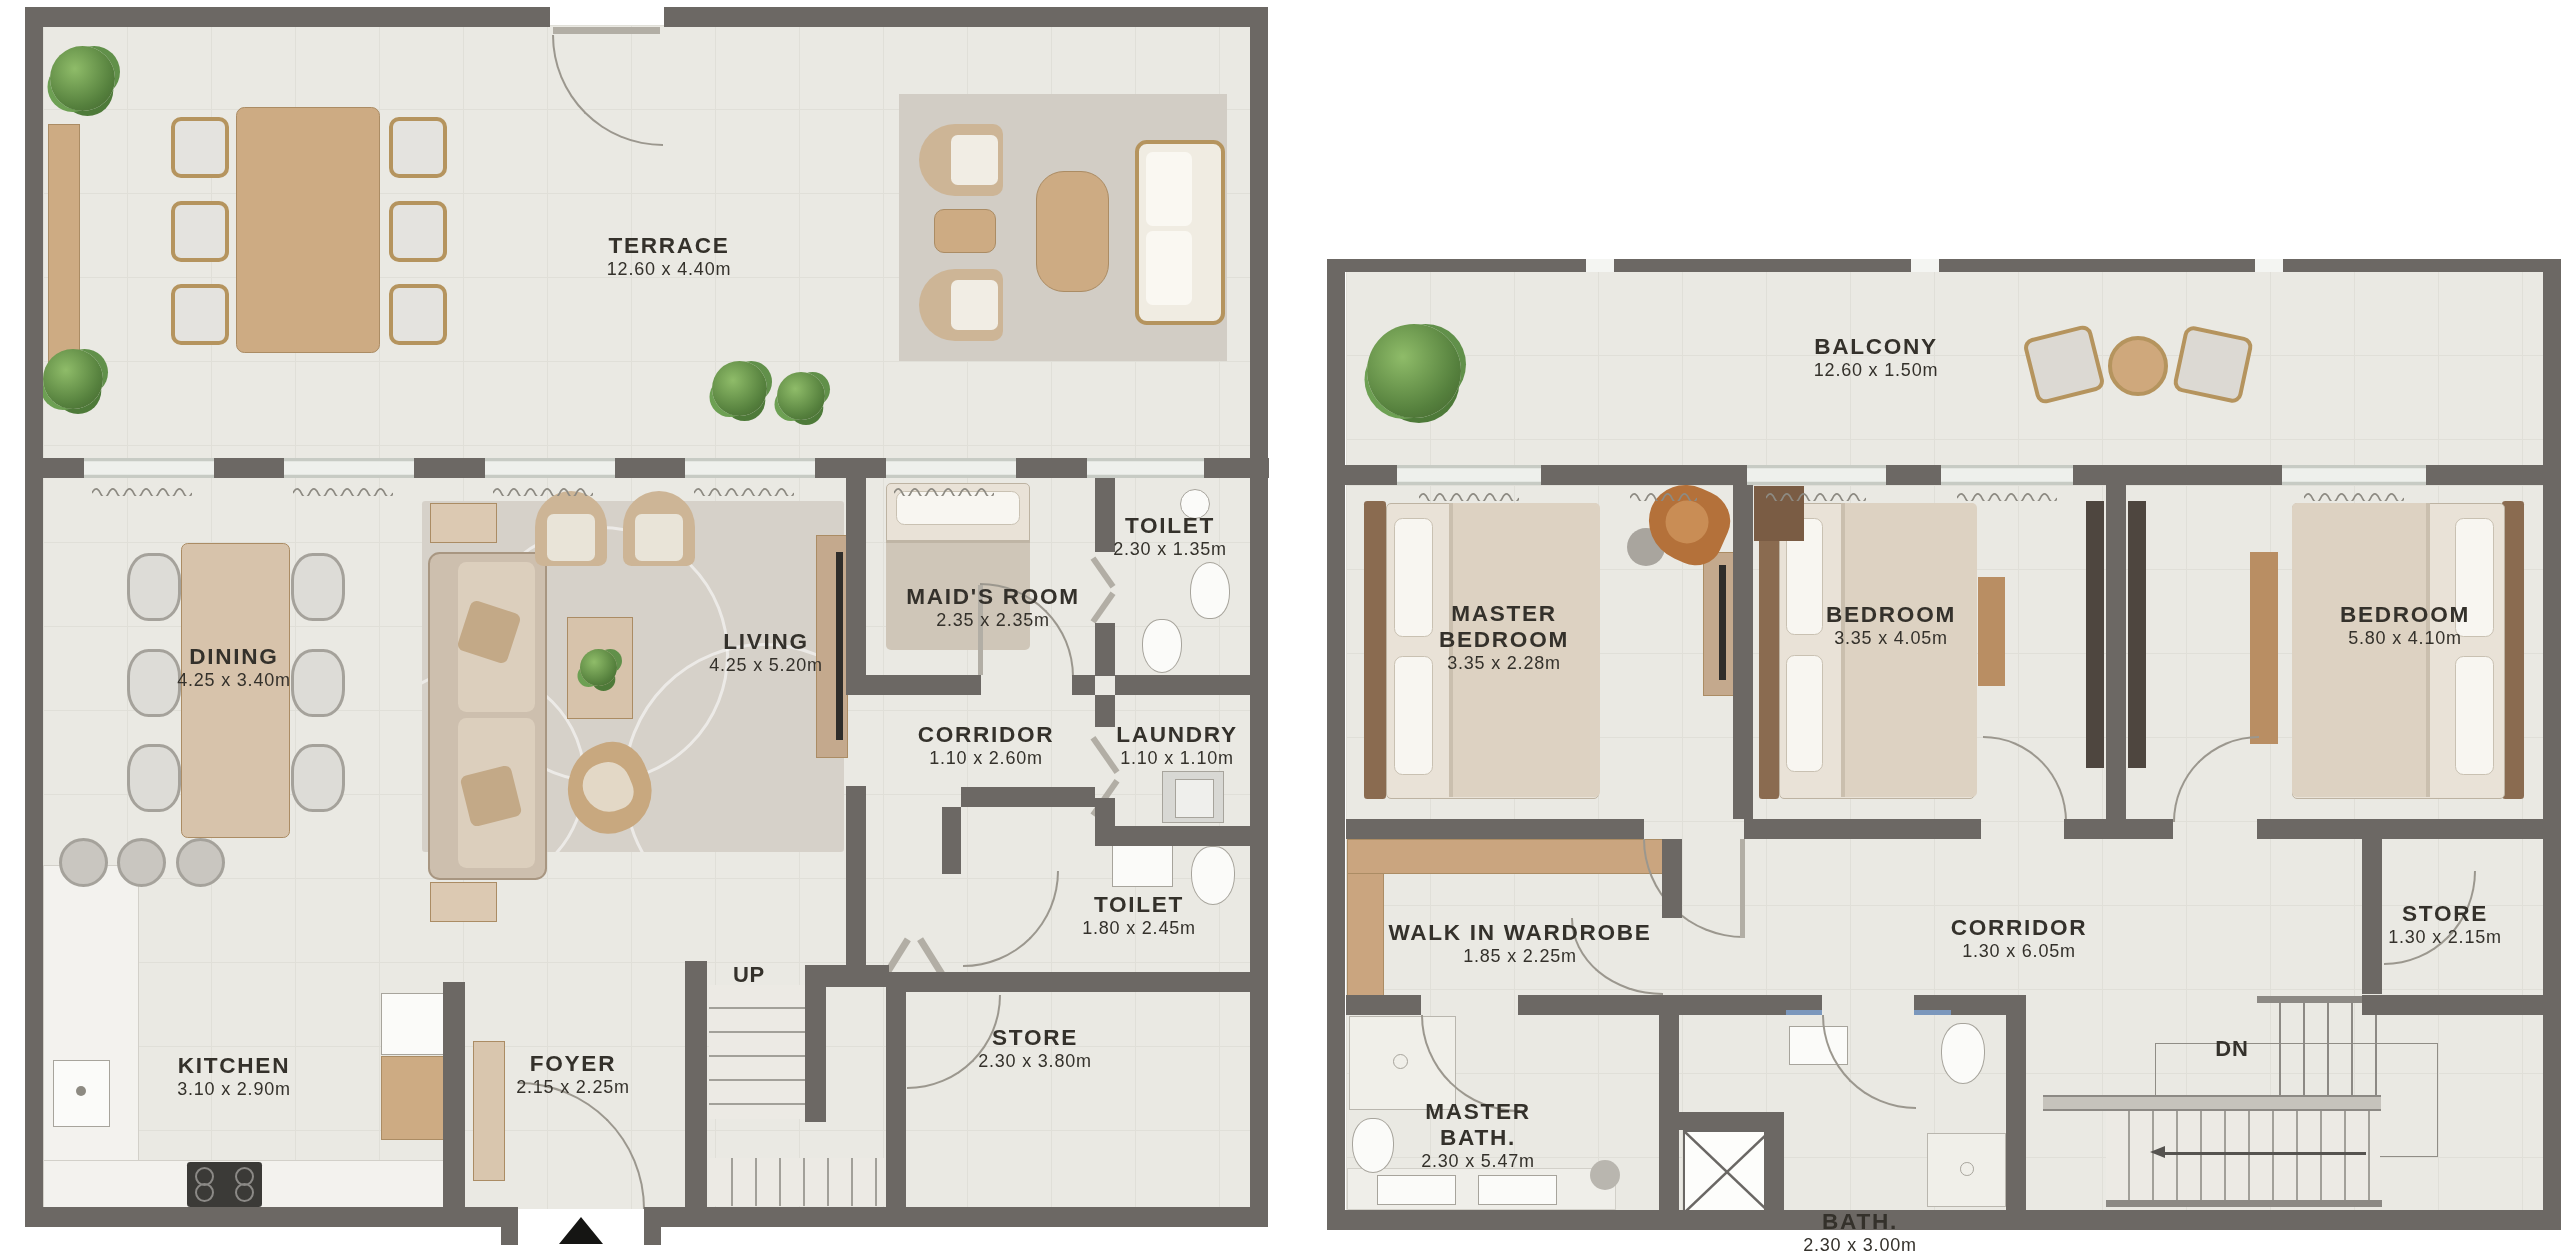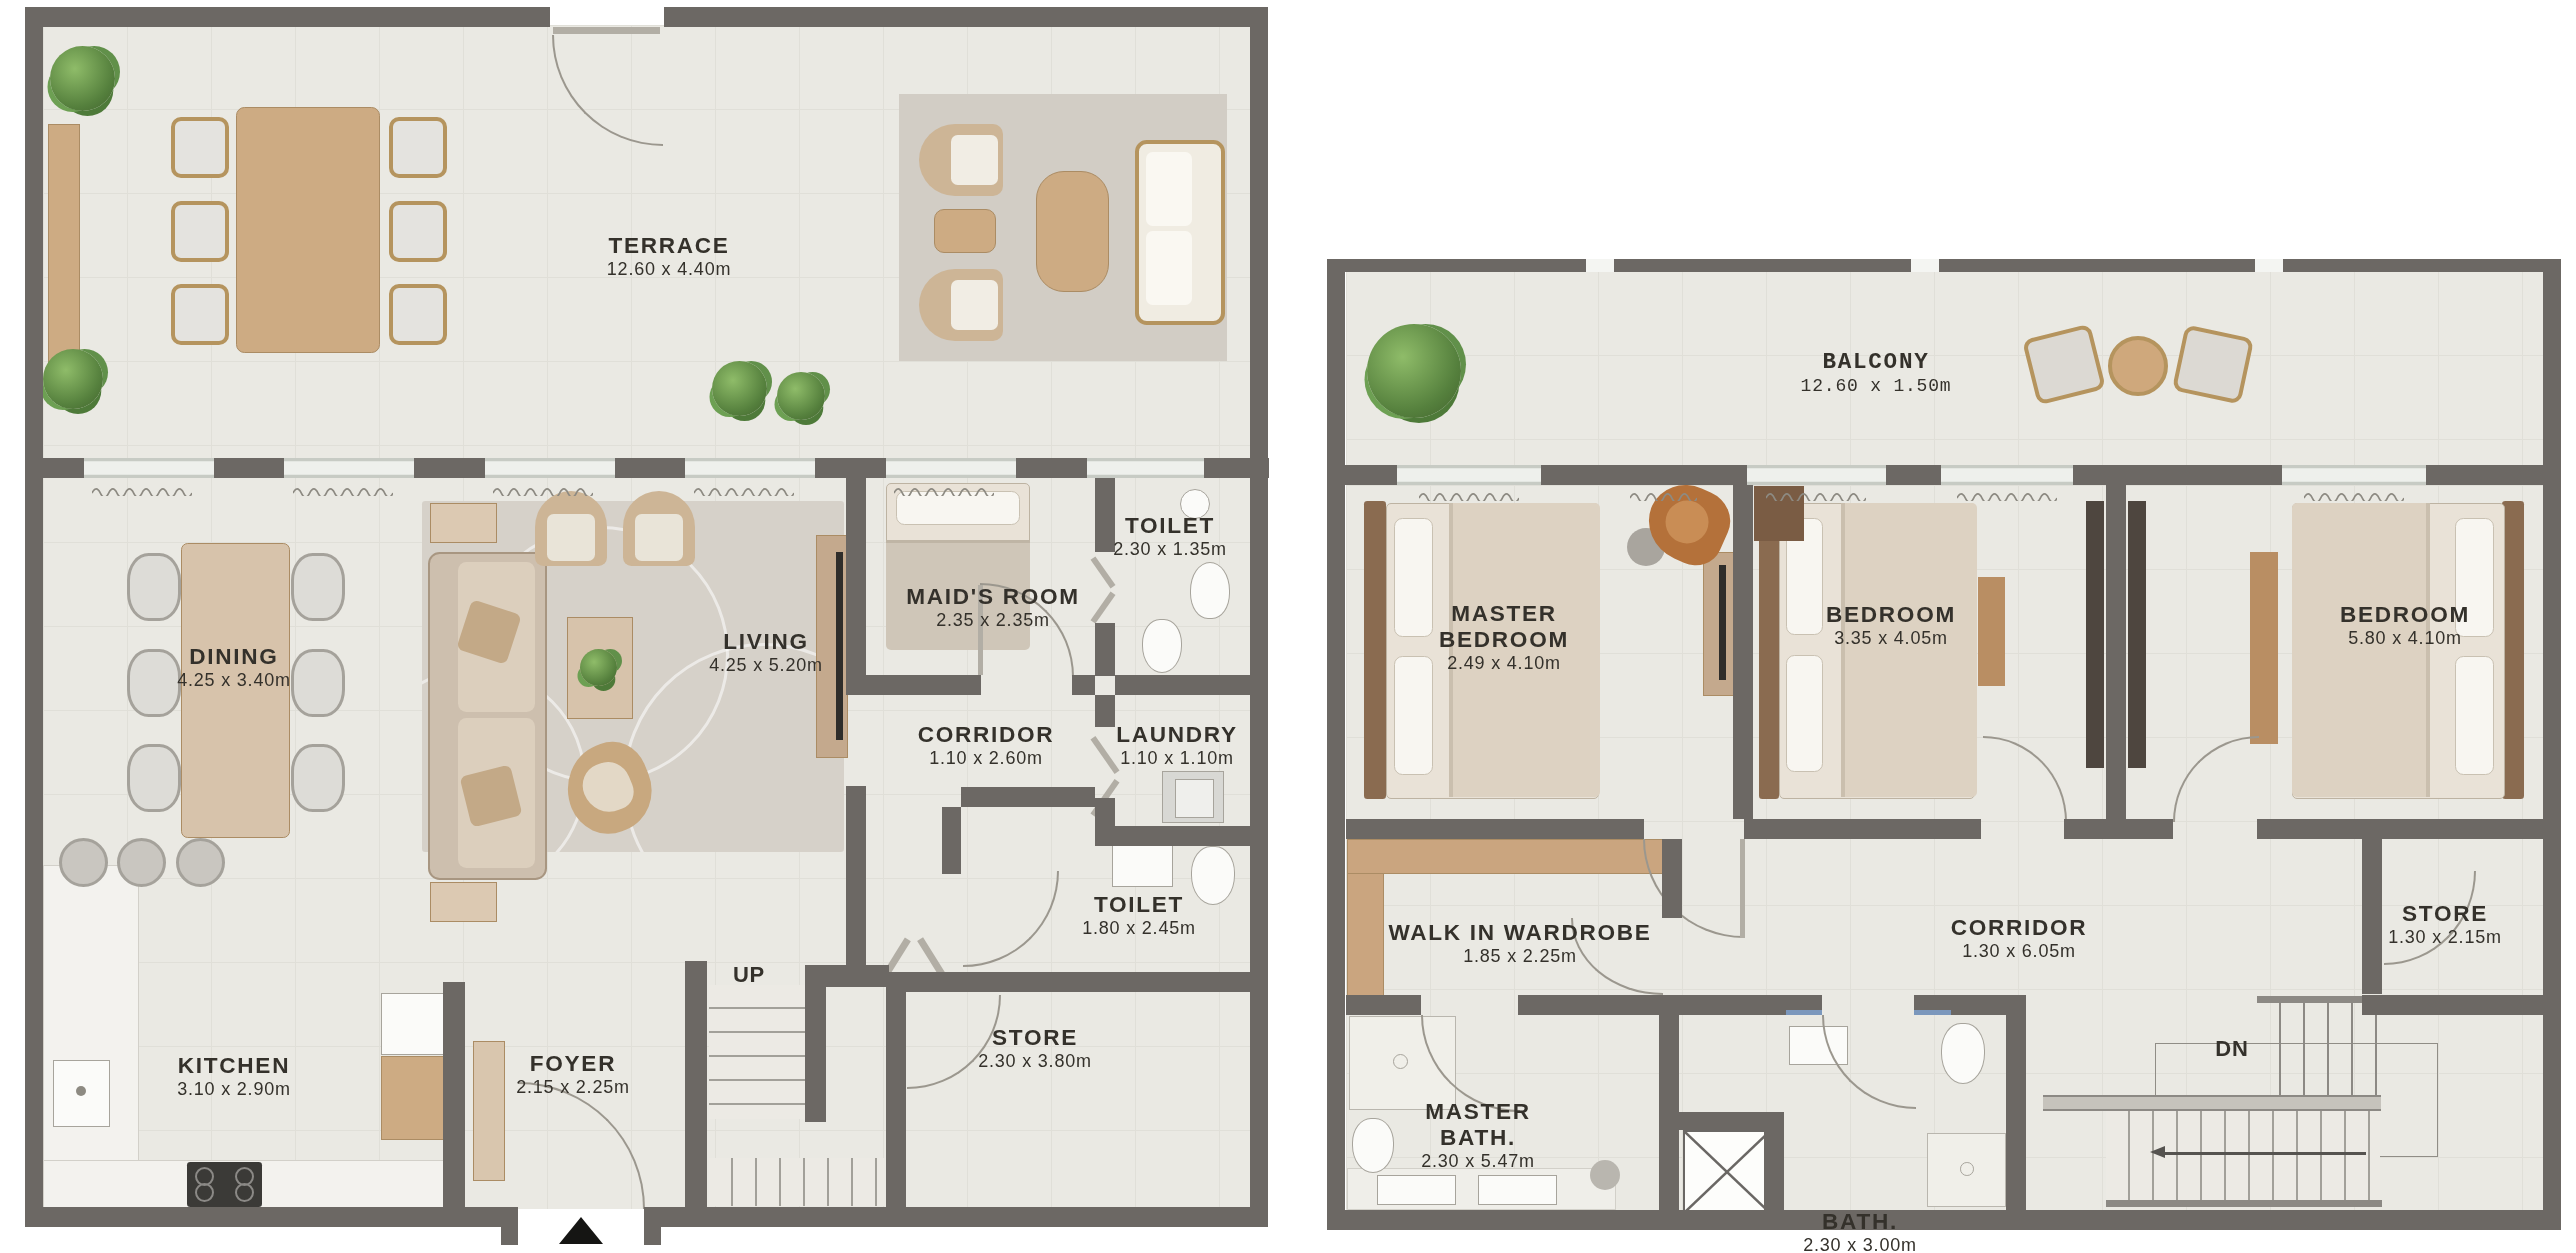--- a/index.html
+++ b/index.html
@@ -392,27 +392,27 @@
 
     <div style="position:absolute;left:2155px;top:1043px;width:281px;height:112px;border:1.7px solid #908d86;z-index:3;"></div>
     <div style="position:absolute;left:2257px;top:996px;width:132px;height:6.7px;background:#8c8984;z-index:5;"></div>
     <div class="treadsh" style="left:2257px;top:1003px;width:132px;height:92px;background:repeating-linear-gradient(90deg,transparent 0 22px,#8c8984 22px 24px);"></div>
     <div style="position:absolute;left:2043px;top:1095px;width:338px;height:11.7px;background:#c6c3bc;border-top:2.5px solid #8c8984;border-bottom:2.5px solid #8c8984;z-index:5;"></div>
     <div class="treadsh" style="left:2106px;top:1107px;width:274px;height:94px;"></div>
     <div style="position:absolute;left:2106px;top:1200px;width:276px;height:6.7px;background:#8c8984;z-index:5;"></div>
     <div style="position:absolute;left:2165px;top:1152px;width:201px;height:2.5px;background:#55534f;z-index:6;"></div>
     <div style="position:absolute;left:2150px;top:1146px;width:0;height:0;border-top:6.7px solid transparent;border-bottom:6.7px solid transparent;border-right:15px solid #55534f;z-index:6;"></div>
 
-    <div class="lab" style="left:1876px;top:373px;font-family:Liberation Mono, monospace;">
+    <div class="lab" style="left:1876px;top:357px;">
         <div class="rn">BALCONY</div>
         <div class="rd">12.60 x 1.50m</div>
       </div>
     <div class="lab wrap" style="left:1504px;top:637px;width:201px;">
         <div class="rn">MASTER BEDROOM</div>
-        <div class="rd">2.49 x 4.10m</div>
+        <div class="rd">3.35 x 2.28m</div>
       </div>
     <div class="lab" style="left:1891px;top:625px;">
         <div class="rn">BEDROOM</div>
         <div class="rd">3.35 x 4.05m</div>
       </div>
     <div class="lab" style="left:2405px;top:625px;">
         <div class="rn">BEDROOM</div>
         <div class="rd">5.80 x 4.10m</div>
       </div>
     <div class="lab" style="left:1520px;top:943px;">

